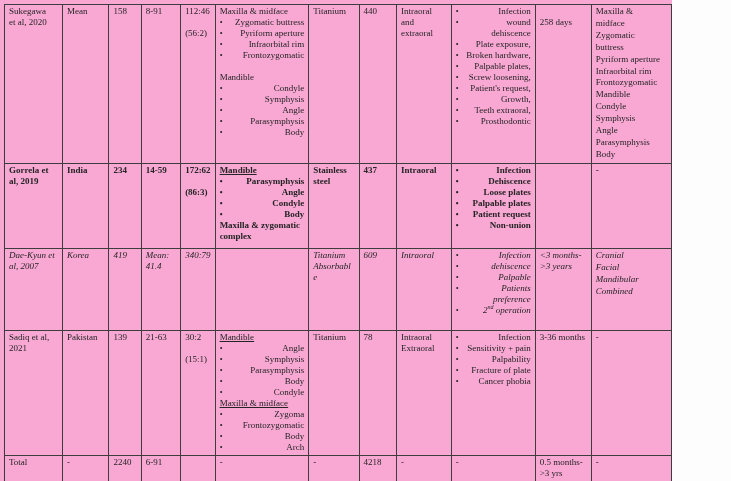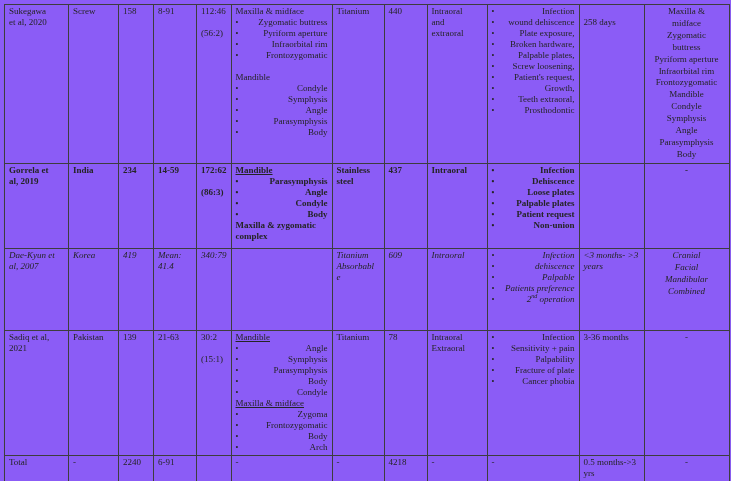--- a/index.html
+++ b/index.html
@@ -2,39 +2,39 @@
 <html style="--line: #3d3d3d; --ink: #242424;"><head>
 <meta charset="utf-8">
 <style>
   html,body{margin:0;padding:0;}
   body{
     width:731px;height:481px;
     background:#fdfdfd;
     font-family:"Liberation Serif","DejaVu Serif",serif;
     -webkit-font-smoothing:antialiased;
   }
-  .page{position:relative;width:731px;height:481px;background:#8b5cf6;overflow:hidden;}
+  .page{position:relative;width:672px;height:481px;background:#f9a8d4;overflow:hidden;}
   table.studies{
     position:absolute;left:4px;top:4px;
     border-collapse:collapse;table-layout:fixed;
     border:1px solid var(--line,#3d3d3d);
     border-bottom-width:2px;
     box-shadow:0 2px 1px rgba(130,130,130,0.35);
   }
   td{
     border:1px solid var(--line,#3d3d3d);
     vertical-align:top;
     padding:1px 4px 2px 4px;
     font-size:9px;
     line-height:11px;
     color:var(--ink,#242424);
     overflow:hidden;
     word-wrap:break-word;
   }
-  td.wide-lh{line-height:11.9px;text-align:center;}
+  td.wide-lh{line-height:11.9px;}
   .line{min-height:11px;}
   .line.u{text-decoration:underline;text-underline-offset:1px;}
   .bullet{display:flex;}
   .dot{flex:0 0 9px;width:9px;font-size:8px;}
   .btxt{flex:1;text-align:right;}
   .spacer{height:11px;}
   sup{font-size:6px;line-height:0;vertical-align:super;}
 </style>
 </head>
 <body>
@@ -55,21 +55,21 @@
         <col style="width: 65px;">
         <col style="width: 85px;">
       </colgroup>
     <tbody id="tbody">
         <tr style="height: 159px;">
           <td>
             <div class="line">Sukegawa</div>
             <div class="line">et al, 2020</div>
           </td>
           <td>
-            <div class="line">Screw</div>
+            <div class="line">Mean</div>
           </td>
           <td>
             <div class="line">158</div>
           </td>
           <td>
             <div class="line">8-91</div>
           </td>
           <td>
             <div class="line">112:46</div>
             <div class="spacer"></div>

